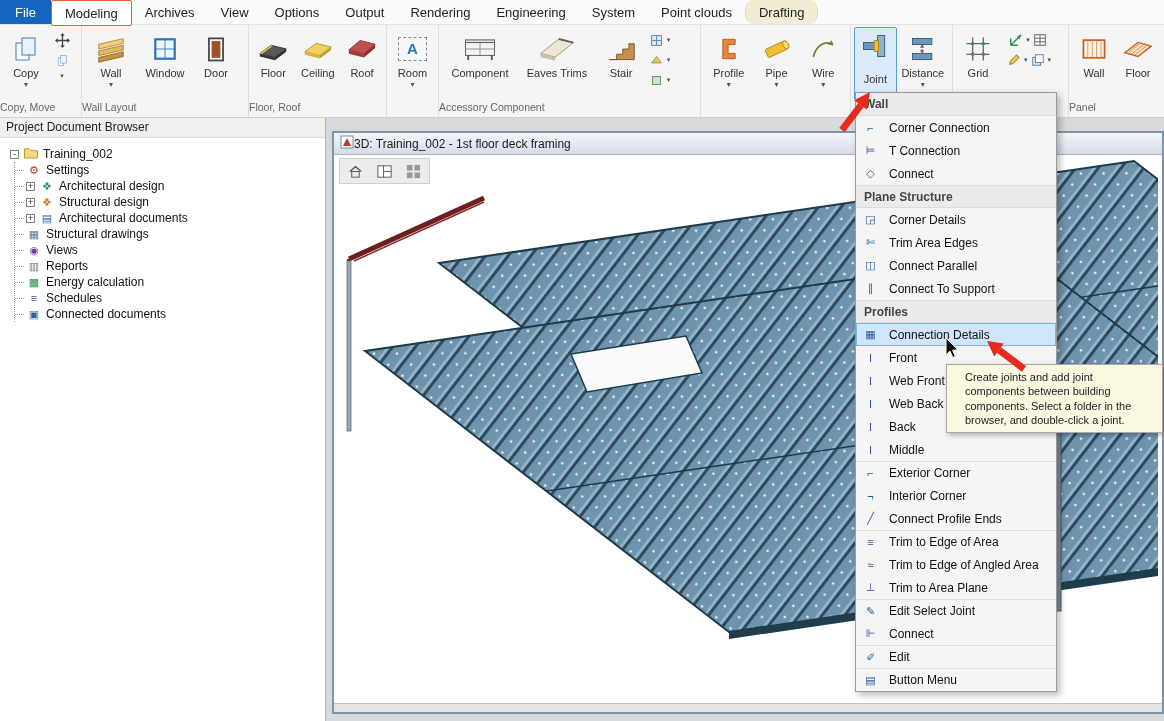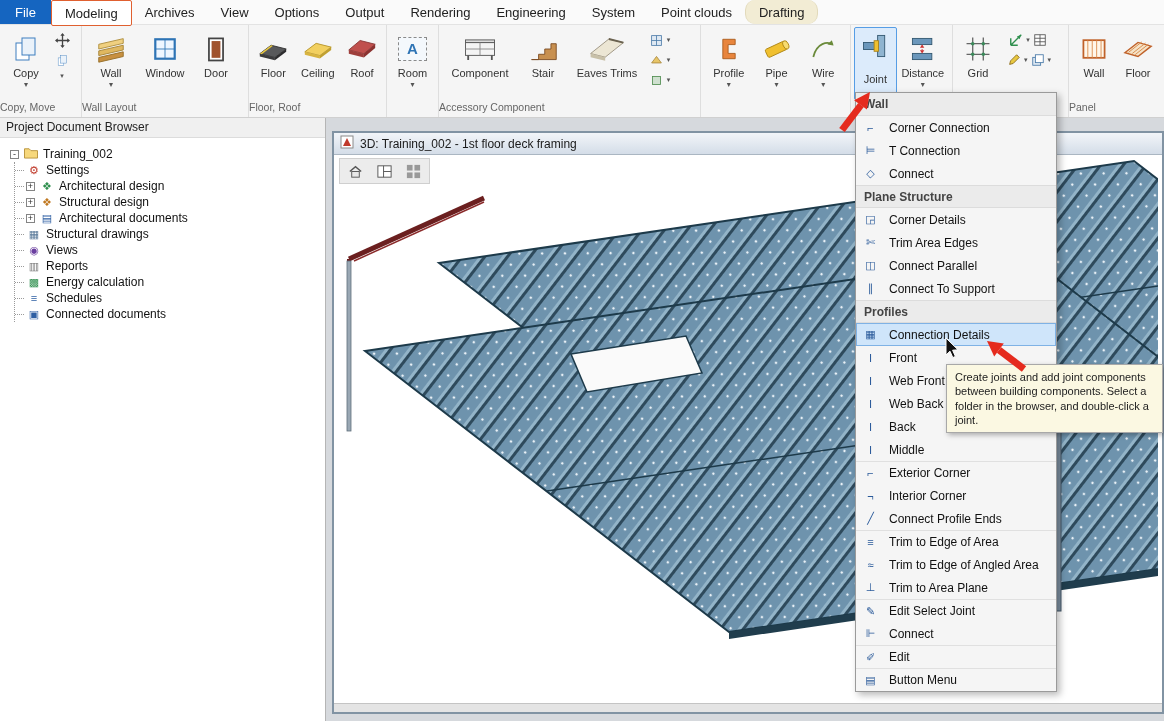--- a/index.html
+++ b/index.html
@@ -47,42 +47,42 @@
   .tchildren { margin-left:4px; padding-left:14px; border-left:1px dotted #9a9a9a; }
   .tchildren .trow::before { content:""; width:9px; border-top:1px dotted #9a9a9a; margin-left:-14px; margin-right:2px; }
   .c-red{color:#c03a2b}.c-green{color:#2f8f4e}.c-orange{color:#c07820}.c-blue{color:#2e5fa3}
   .c-steel{color:#5a7a9a}.c-purple{color:#6b3fa0}.c-gray{color:#777}
 
   
   .workarea { position:absolute; top:118px; left:326px; right:0; bottom:0; background:#d6d9dd; z-index:1; }
   .childwin { position:absolute; top:13px; left:6px; right:0; bottom:7px; border:2px solid #8193a3;
               background:#fff; display:flex; flex-direction:column; }
   .cwtitle { height:22px; background:linear-gradient(#f2f5f9,#d4dde8); border-bottom:1px solid #aab6c2;
-             display:flex; align-items:center; gap:6px; padding:0 6px; font-size:12px; color:#1a1a1a; flex:none; }
+             display:flex; align-items:center; padding:0 6px; font-size:12px; color:#1a1a1a; flex:none; }
   .canvas { flex:1; position:relative; background:#fff; overflow:hidden; }
   .vptoolbar { position:absolute; top:3px; left:5px; height:26px; background:#ececec; border:1px solid #cfcfcf;
                display:flex; align-items:center; padding:0 2px; gap:2px; z-index:2; }
   .vpbtn { width:27px; height:22px; display:flex; align-items:center; justify-content:center; }
   .scrollstrip { height:9px; background:#e4e4e4; border-top:1px solid #c4c4c4; flex:none; }
 
   
   .menu { position:absolute; left:855px; top:92px; width:202px; background:#f5f5f5; border:1px solid #9a9a9a;
           box-shadow:3px 3px 7px rgba(0,0,0,.28); z-index:50; font-size:12px; }
   .msec { height:23px; line-height:22px; background:#ebebeb; border-top:1px solid #dcdcdc;
           border-bottom:1px solid #dcdcdc; font-weight:bold; color:#444; padding:0 8px; }
   .msec:first-child { border-top:none; }
   .mitem { height:23px; display:flex; align-items:center; padding:0 6px; color:#111; }
   .mitem .mic { width:17px; text-align:center; color:#2a5a9a; font-size:11px; margin-right:10px; flex:none; }
   .mitem .mlabel { white-space:nowrap; }
   .mitem.hl { background:#cfe5fa; box-shadow:inset 0 0 0 1px #7fb2e5; }
   .mitem.sep { border-top:1px solid #e0e0e0; }
 
   
   .tooltip { position:absolute; left:946px; top:364px; width:217px; background:#fbf8e2; border:1px solid #a8a8a8;
-             box-shadow:2px 2px 5px rgba(0,0,0,.3); padding:5px 8px; font-size:11px; line-height:1.3;
+             box-shadow:2px 2px 5px rgba(0,0,0,.3); padding:5px 18px; font-size:11px; line-height:1.3;
              color:#222; z-index:60; }
 
   
   .overlay { position:absolute; top:0; left:0; width:1164px; height:721px; z-index:70; pointer-events:none; }
 </style>
 </head>
 <body>
 
 <div class="menubar">
   <div class="tab file">File</div>
@@ -222,37 +222,37 @@
         <span class="ric">
           <svg width="42" height="32" viewBox="0 0 44 34">
               <rect x="6" y="7" width="32" height="3" fill="#ddd" stroke="#555"></rect>
               <rect x="6" y="10" width="32" height="14" fill="#f4f4f4" stroke="#555"></rect>
               <path d="M6 17h32M22 10v14" stroke="#888"></path>
               <path d="M9 24v5M35 24v5" stroke="#555" stroke-width="2"></path>
             </svg>
         </span>
         <span class="rlab">Component</span>
       </div>
-      <div class="rbtn" style="width:50px">
-        <span class="ric">
-          <svg width="30" height="30" viewBox="0 0 34 34">
-              <polygon points="4,29 12,29 12,23 19,23 19,17 26,17 26,11 32,11 32,29" fill="#c89050" stroke="#7a4a20"></polygon>
-            </svg>
-        </span>
-        <span class="rlab">Stair</span>
-      </div>
       <div class="rbtn" style="width:78px">
         <span class="ric">
           <svg width="42" height="32" viewBox="0 0 44 34">
               <polygon points="4,22 24,6 40,10 20,26" fill="#ece6d4" stroke="#9a9280"></polygon>
               <polygon points="4,22 20,26 20,30 4,26" fill="#c8c0a8"></polygon>
               <path d="M24 6l16 4" stroke="#6a6250" stroke-width="2"></path>
             </svg>
         </span>
         <span class="rlab">Eaves Trims</span>
+      </div>
+      <div class="rbtn" style="width:50px">
+        <span class="ric">
+          <svg width="30" height="30" viewBox="0 0 34 34">
+              <polygon points="4,29 12,29 12,23 19,23 19,17 26,17 26,11 32,11 32,29" fill="#c89050" stroke="#7a4a20"></polygon>
+            </svg>
+        </span>
+        <span class="rlab">Stair</span>
       </div>
       <div class="minicol">
         <span class="minirow">
             <span class="miniic">
           <svg width="13" height="13" viewBox="0 0 16 16">
                 <rect x="2" y="2" width="12" height="12" fill="#dfe9f3" stroke="#4a7aa8"></rect>
                 <path d="M2 8h12M8 2v12" stroke="#4a7aa8"></path>
               </svg>
             </span>
             <span class="minicaret">▾</span>

